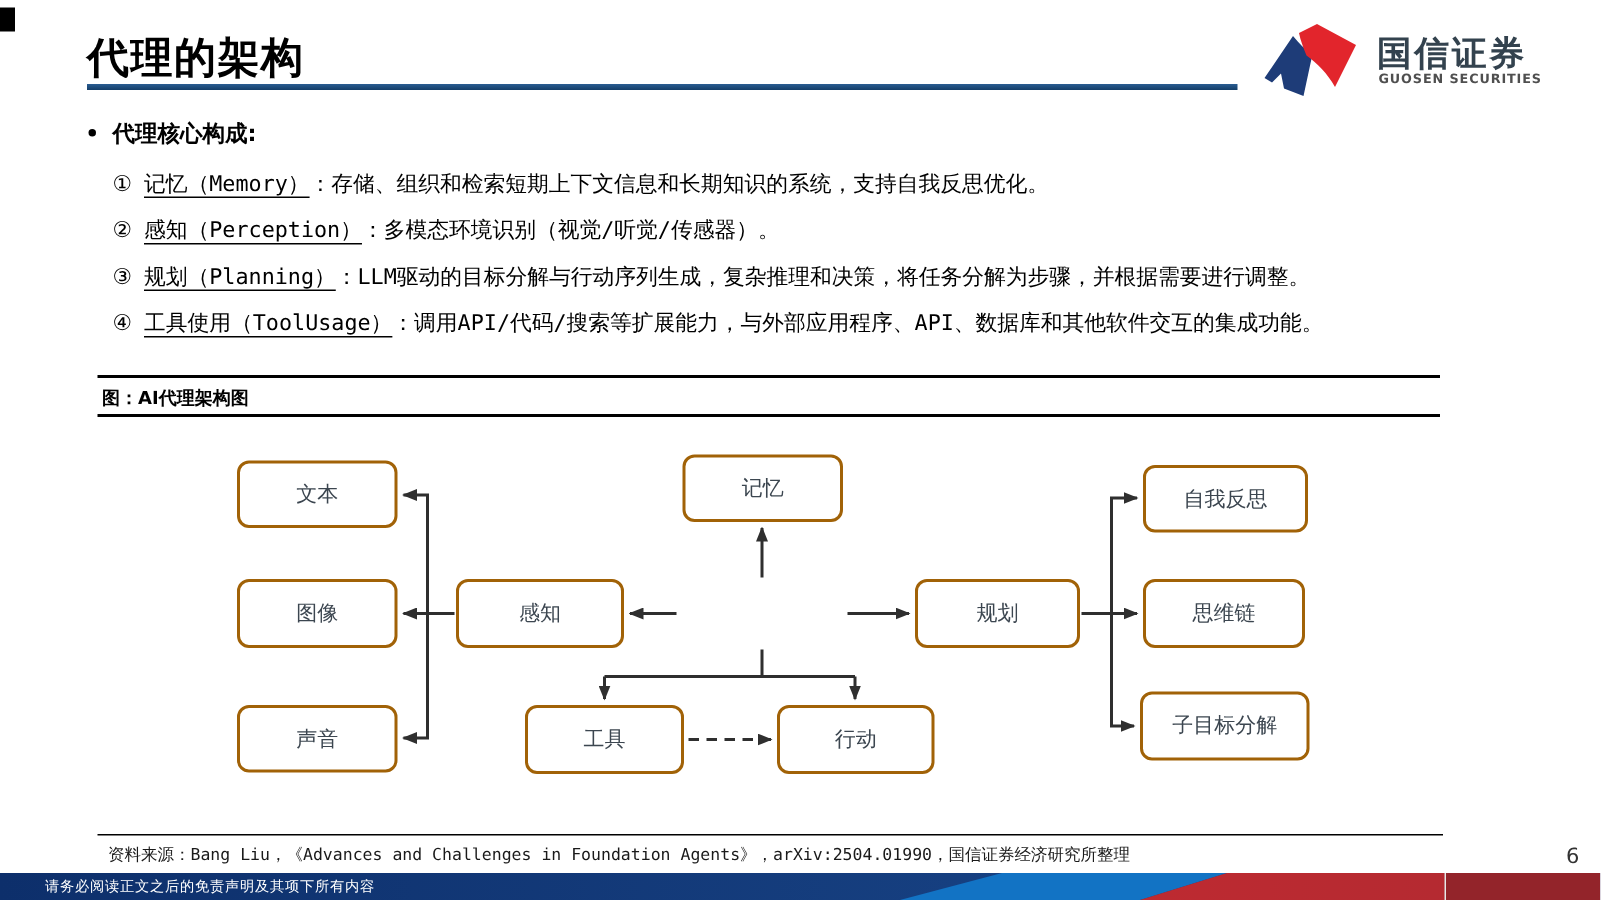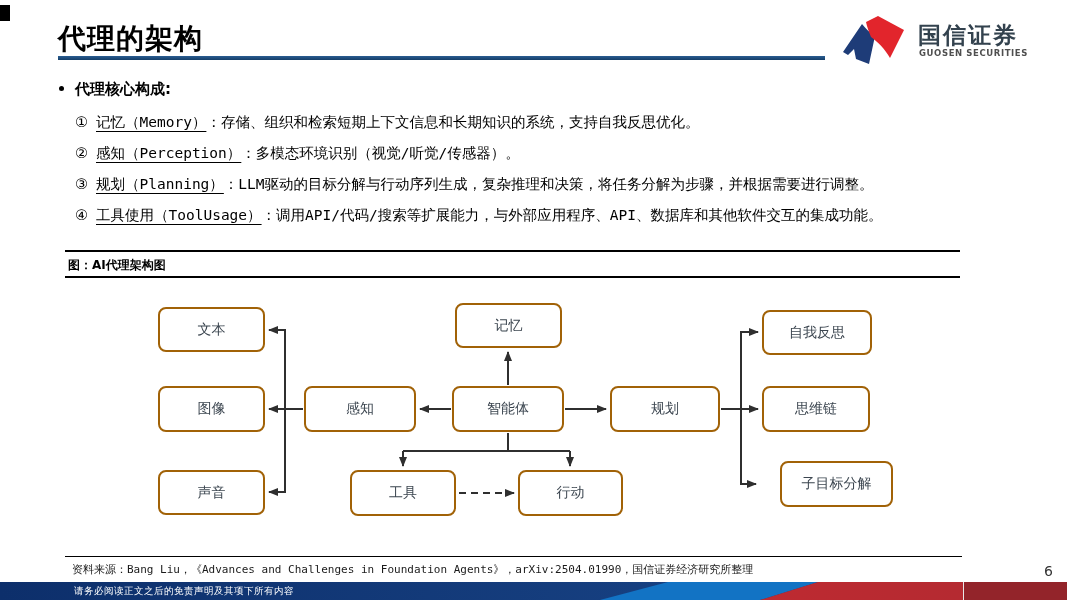--- a/index.html
+++ b/index.html
@@ -47,30 +47,30 @@
   .n-memory{left:455px;top:303px;width:107px;height:45px;}
   .n-selfreflect{left:762px;top:310px;width:110px;height:45px;}
   .n-image{left:158px;top:386px;width:107px;height:46px;text-align:center;}
   .n-perception{left:304px;top:386px;width:112px;height:46px;}
   .n-agent{left:452px;top:386px;width:112px;height:46px;}
   .n-planning{left:610px;top:386px;width:110px;height:46px;font-family:Liberation Mono, monospace;}
   .n-cot{left:762px;top:386px;width:108px;height:46px;}
   .n-sound{left:158px;top:470px;width:107px;height:45px;}
   .n-tools{left:350px;top:470px;width:106px;height:46px;}
   .n-action{left:518px;top:470px;width:105px;height:46px;}
-  .n-subgoal{left:760px;top:461px;width:113px;height:46px;margin-left:20px;}
+  .n-subgoal{left:760px;top:461px;width:113px;height:46px;}
 
   
   .footer-bar{left:0;top:582px;width:1067px;height:18px;background:linear-gradient(90deg,#0d2f6b,#1c4a8e);overflow:hidden;}
   .fb-light{position:absolute;left:0;top:0;width:100%;height:100%;
             background:#1273c4;clip-path:polygon(600px 18px,668px 0,818px 0,760px 18px);}
   .fb-red{position:absolute;left:0;top:0;width:100%;height:100%;
           background:linear-gradient(90deg,#e02a31,#b02a31);clip-path:polygon(760px 18px,818px 0,1067px 0,1067px 18px);}
   .fb-darkred{position:absolute;left:963px;top:0;width:104px;height:18px;background:#93242a;border-left:1.5px solid #e8e8e8;box-sizing:border-box;}
-  .fb-text{position:absolute;left:30px;top:3px;font-size:9.5px;color:#ffffff;letter-spacing:0.5px;margin-left:44px;}
+  .fb-text{position:absolute;left:30px;top:3px;font-size:9.5px;color:#ffffff;letter-spacing:0.5px;}
 </style>
 </head>
 <body>
 
 <div class="slide">
 
   <div class="abs corner-mark"></div>
 
   <div class="abs page-title">代理的架构</div>
   <div class="abs title-rule"></div>
@@ -137,21 +137,20 @@
 
       <path d="M459,493 L514,493" stroke-dasharray="7,5" marker-end="url(#ah)"></path>
     </g>
   </svg>
 
   <div class="node n-text">文本</div>
   <div class="node n-memory">记忆</div>
   <div class="node n-selfreflect">自我反思</div>
   <div class="node n-image">图像</div>
   <div class="node n-perception">感知</div>
-  <div class="node n-agent">智能体</div>
   <div class="node n-planning">规划</div>
   <div class="node n-cot">思维链</div>
   <div class="node n-sound">声音</div>
   <div class="node n-tools">工具</div>
   <div class="node n-action">行动</div>
   <div class="node n-subgoal">子目标分解</div>
 
   <div class="abs src-rule"></div>
   <div class="abs source-line mono">资料来源：Bang Liu，《Advances and Challenges in Foundation Agents》，arXiv:2504.01990，国信证券经济研究所整理</div>
   <div class="abs page-number">6</div>

